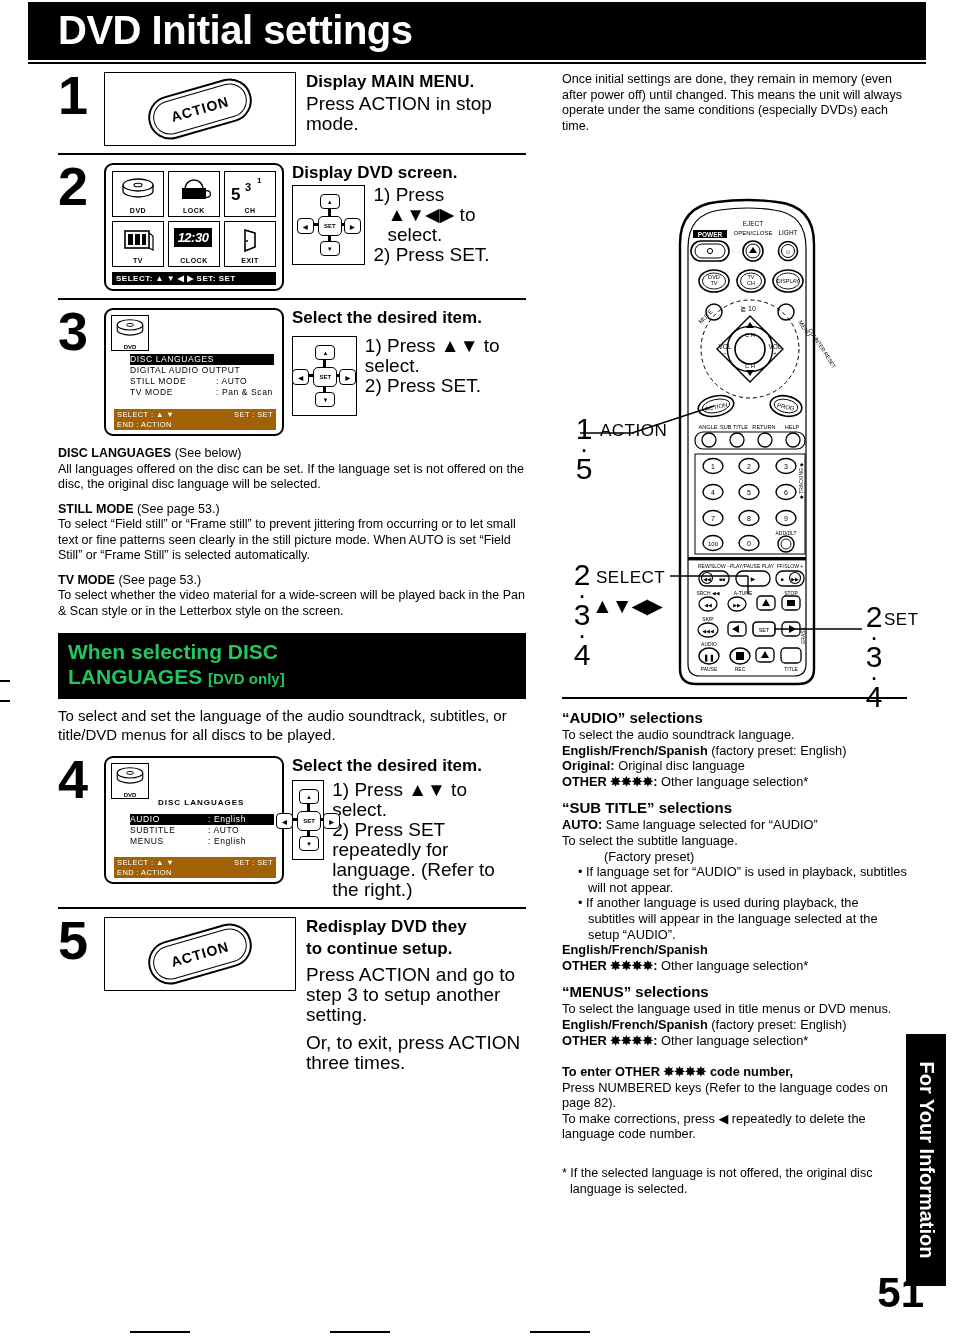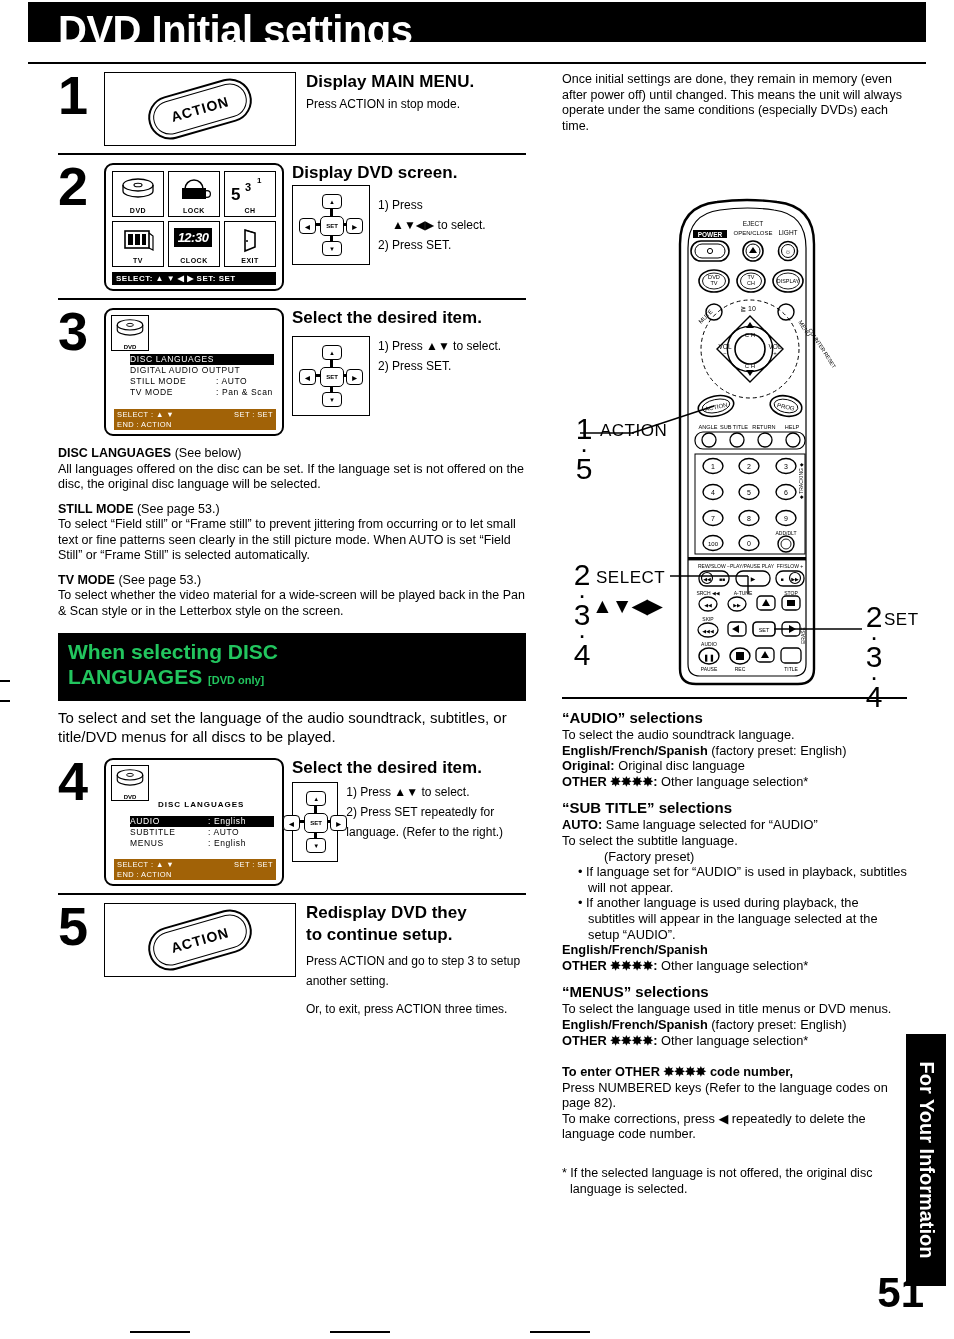--- a/index.html
+++ b/index.html
@@ -10,21 +10,21 @@
     font-family:"Liberation Sans", sans-serif;
     color:#000;
     position:relative;
     overflow:hidden;
     -webkit-font-smoothing:none;
   }
   .page{position:relative;width:954px;height:1339px;}
 
   
   .page-header{
-    position:absolute;left:28px;top:2px;width:898px;height:40px;
+    position:absolute;left:28px;top:2px;width:898px;height:58px;
     background:#000;
     text-decoration:underline;
   }
   .page-header .title{
     position:absolute;left:30px;top:-1px;
     color:#fff;font-size:40px;font-weight:bold;letter-spacing:-0.5px;
     line-height:58px;white-space:nowrap;
   }
   .header-rule{
     position:absolute;left:28px;top:62px;width:898px;height:2px;background:#000;
@@ -108,32 +108,32 @@
   .dkey.ct{left:21px;top:22px;width:22px;height:18px;border-radius:5px;}
   .dbar{position:absolute;background:#000;}
   .dbar.v{left:31px;top:11px;width:3px;height:13px;}
   .dbar.v2{left:31px;top:38px;width:3px;height:13px;}
   .dbar.h{left:14px;top:29px;width:8px;height:3px;}
   .dbar.h2{right:14px;top:29px;width:8px;height:3px;}
 
   
   .step-text{margin-left:10px;flex:1;}
   .st-head{font-size:17px;font-weight:bold;line-height:20px;margin-bottom:2px;}
-  .st-body{font-size:12px;line-height:20px;}
+  .st-body{font-size:19px;line-height:20px;}
 
   
   .desc{margin-top:10px;}
   .desc .ref{font-size:12.5px;font-weight:normal;}
   .desc p{margin:0 0 9px 0;font-size:12.5px;line-height:15.5px;}
 
   
   .banner{background:#000;color:#22c55e;padding:6px 10px 8px 10px;margin-top:14px;}
   .banner .b1{font-size:21px;font-weight:bold;line-height:25px;}
   .banner .b2{font-size:21px;font-weight:bold;line-height:25px;}
-  .banner .b2 .sm{font-size:11px;font-weight:bold;}
+  .banner .b2 .sm{font-size:15px;font-weight:bold;}
   .banner-note{font-size:15px;line-height:19px;margin-top:7px;}
 
   
   .intro{font-size:12.5px;line-height:15.5px;}
   .remote-wrap{position:relative;height:545px;margin-top:10px;}
   .rc-rule{border-top:2px solid #000;margin-top:8px;}
 
   .callout{position:absolute;font-family:"Liberation Sans", sans-serif;}
   .co-num{font-size:30px;font-weight:normal;line-height:26px;text-align:center;}
   .co-dot{font-size:26px;line-height:14px;text-align:center;}

